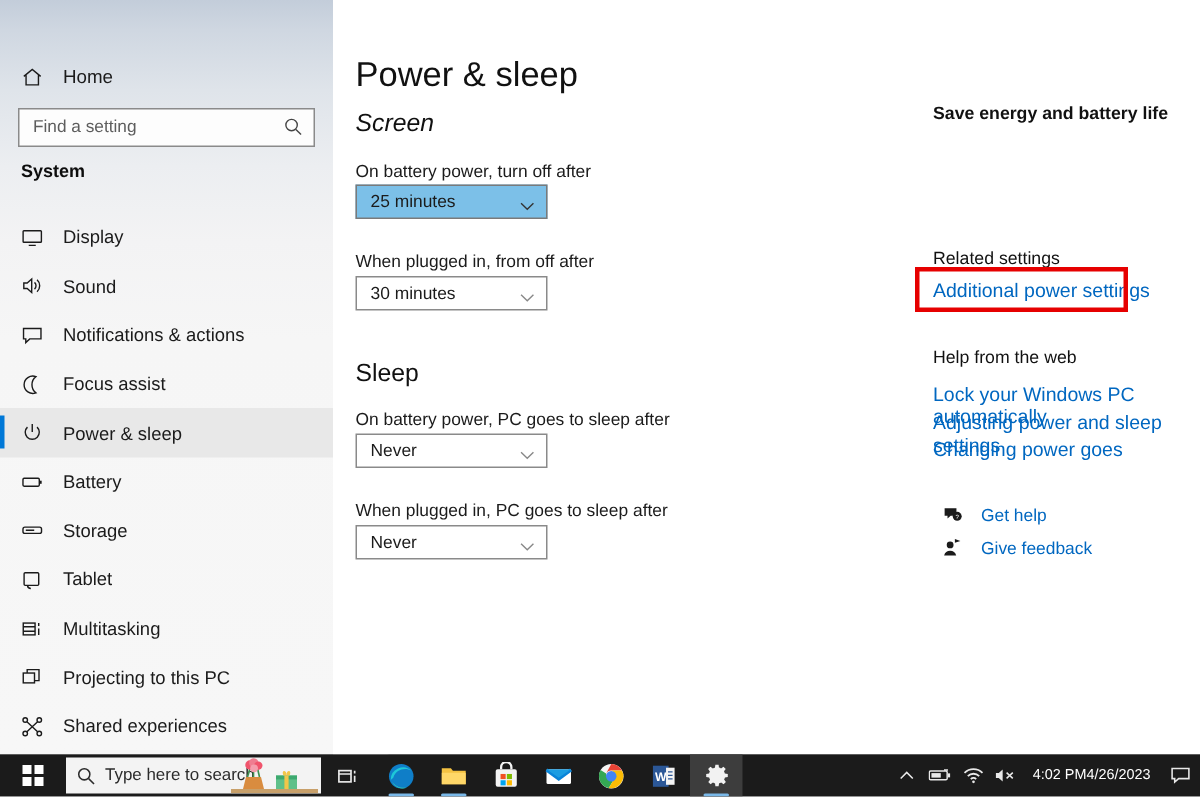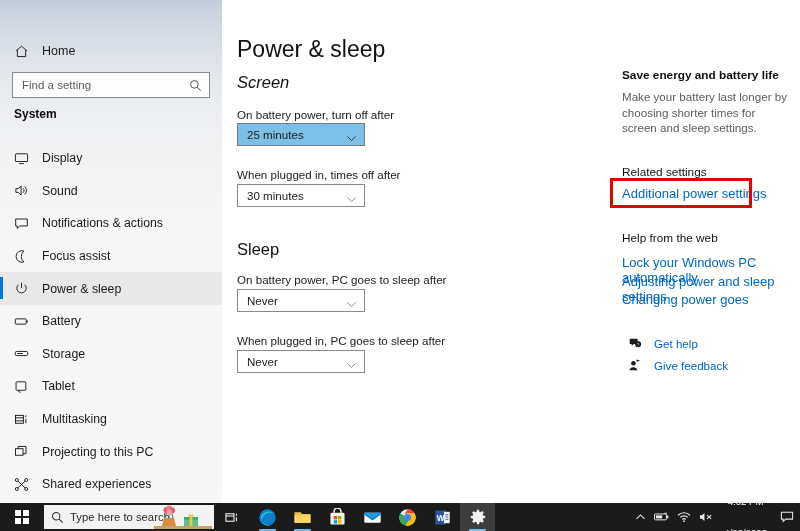--- a/index.html
+++ b/index.html
@@ -72,22 +72,22 @@
   .tb-search{position:relative;width:170px;height:24px;background:#f3f3f3;display:flex;align-items:center;overflow:hidden;}
   .tb-search-ico{width:26px;display:flex;align-items:center;justify-content:center;color:#333;}
   .tb-search-txt{font-size:11.3px;color:#2b2b2b;}
   .tb-illus{position:absolute;right:2px;bottom:0;width:58px;height:24px;}
   .taskview{width:36px;height:28px;display:flex;align-items:center;justify-content:center;}
   .tb-app{width:35px;height:28px;display:flex;align-items:center;justify-content:center;position:relative;}
   .tb-app.active{background:#3d3d3d;}
   .tb-app .under{position:absolute;bottom:0;left:9px;width:17px;height:2px;background:#7ab8e8;border-radius:1px;}
   .tray{position:absolute;right:0;top:503px;height:28px;display:flex;align-items:center;color:#fff;}
   .tray-ico{width:22px;height:28px;display:flex;align-items:center;justify-content:center;color:#e8e8e8;}
-  .clock{display:flex;flex-direction:column;align-items:center;justify-content:center;
-    padding:0 7px;height:28px;color:#fff;font-size:9.6px;line-height:11.5px;gap:20px;}
+  .clock{display:flex;flex-direction:row;align-items:center;justify-content:center;
+    padding:0 7px;height:28px;color:#fff;font-size:9.6px;line-height:11.5px;}
   .actioncenter{width:26px;height:28px;display:flex;align-items:center;justify-content:center;color:#e8e8e8;}
 </style>
 </head>
 <body>
 
 <div class="screen">
 
   <div class="window">
 
     <div class="titlebar">
@@ -271,21 +271,21 @@
       <div class="field-label" style="top:108px">On battery power, turn off after</div>
       <div class="combo hl" style="top:123px">
         <span class="combo-val">25 minutes</span>
         <span class="combo-arrow">
           <svg width="11" height="11" viewBox="0 0 12 12">
               <path d="M1.5 3.8 L6 8.2 L10.5 3.8" fill="none" stroke="#333" stroke-width="1"></path>
             </svg>
         </span>
       </div>
 
-      <div class="field-label" style="top:168px">When plugged in, times off after</div>
+      <div class="field-label" style="top:168px">When plugged in, from off after</div>
       <div class="combo" style="top:184px">
         <span class="combo-val">30 minutes</span>
         <span class="combo-arrow">
           <svg width="11" height="11" viewBox="0 0 12 12">
               <path d="M1.5 3.8 L6 8.2 L10.5 3.8" fill="none" stroke="#888" stroke-width="1"></path>
             </svg>
         </span>
       </div>
 
       <div class="sec-sleep">Sleep</div>
@@ -306,21 +306,20 @@
         <span class="combo-arrow">
           <svg width="11" height="11" viewBox="0 0 12 12">
               <path d="M1.5 3.8 L6 8.2 L10.5 3.8" fill="none" stroke="#888" stroke-width="1"></path>
             </svg>
         </span>
       </div>
     </div>
 
     <div class="rail">
       <div class="rail-h" style="top:68px">Save energy and battery life</div>
-      <div class="rail-p" style="top:89px">Make your battery last longer by choosing shorter times for screen and sleep settings.</div>
 
       <div class="rail-h plain" style="top:165px">Related settings</div>
       <div class="rail-link" style="top:186px">Additional power settings</div>
 
       <div class="rail-h plain" style="top:231px">Help from the web</div>
       <div class="rail-link" style="top:255px">Lock your Windows PC automatically</div>
       <div class="rail-link" style="top:274px">Adjusting power and sleep settings</div>
       <div class="rail-link" style="top:292px">Changing power goes</div>
 
       <div class="rail-icon-row" style="top:336px">

